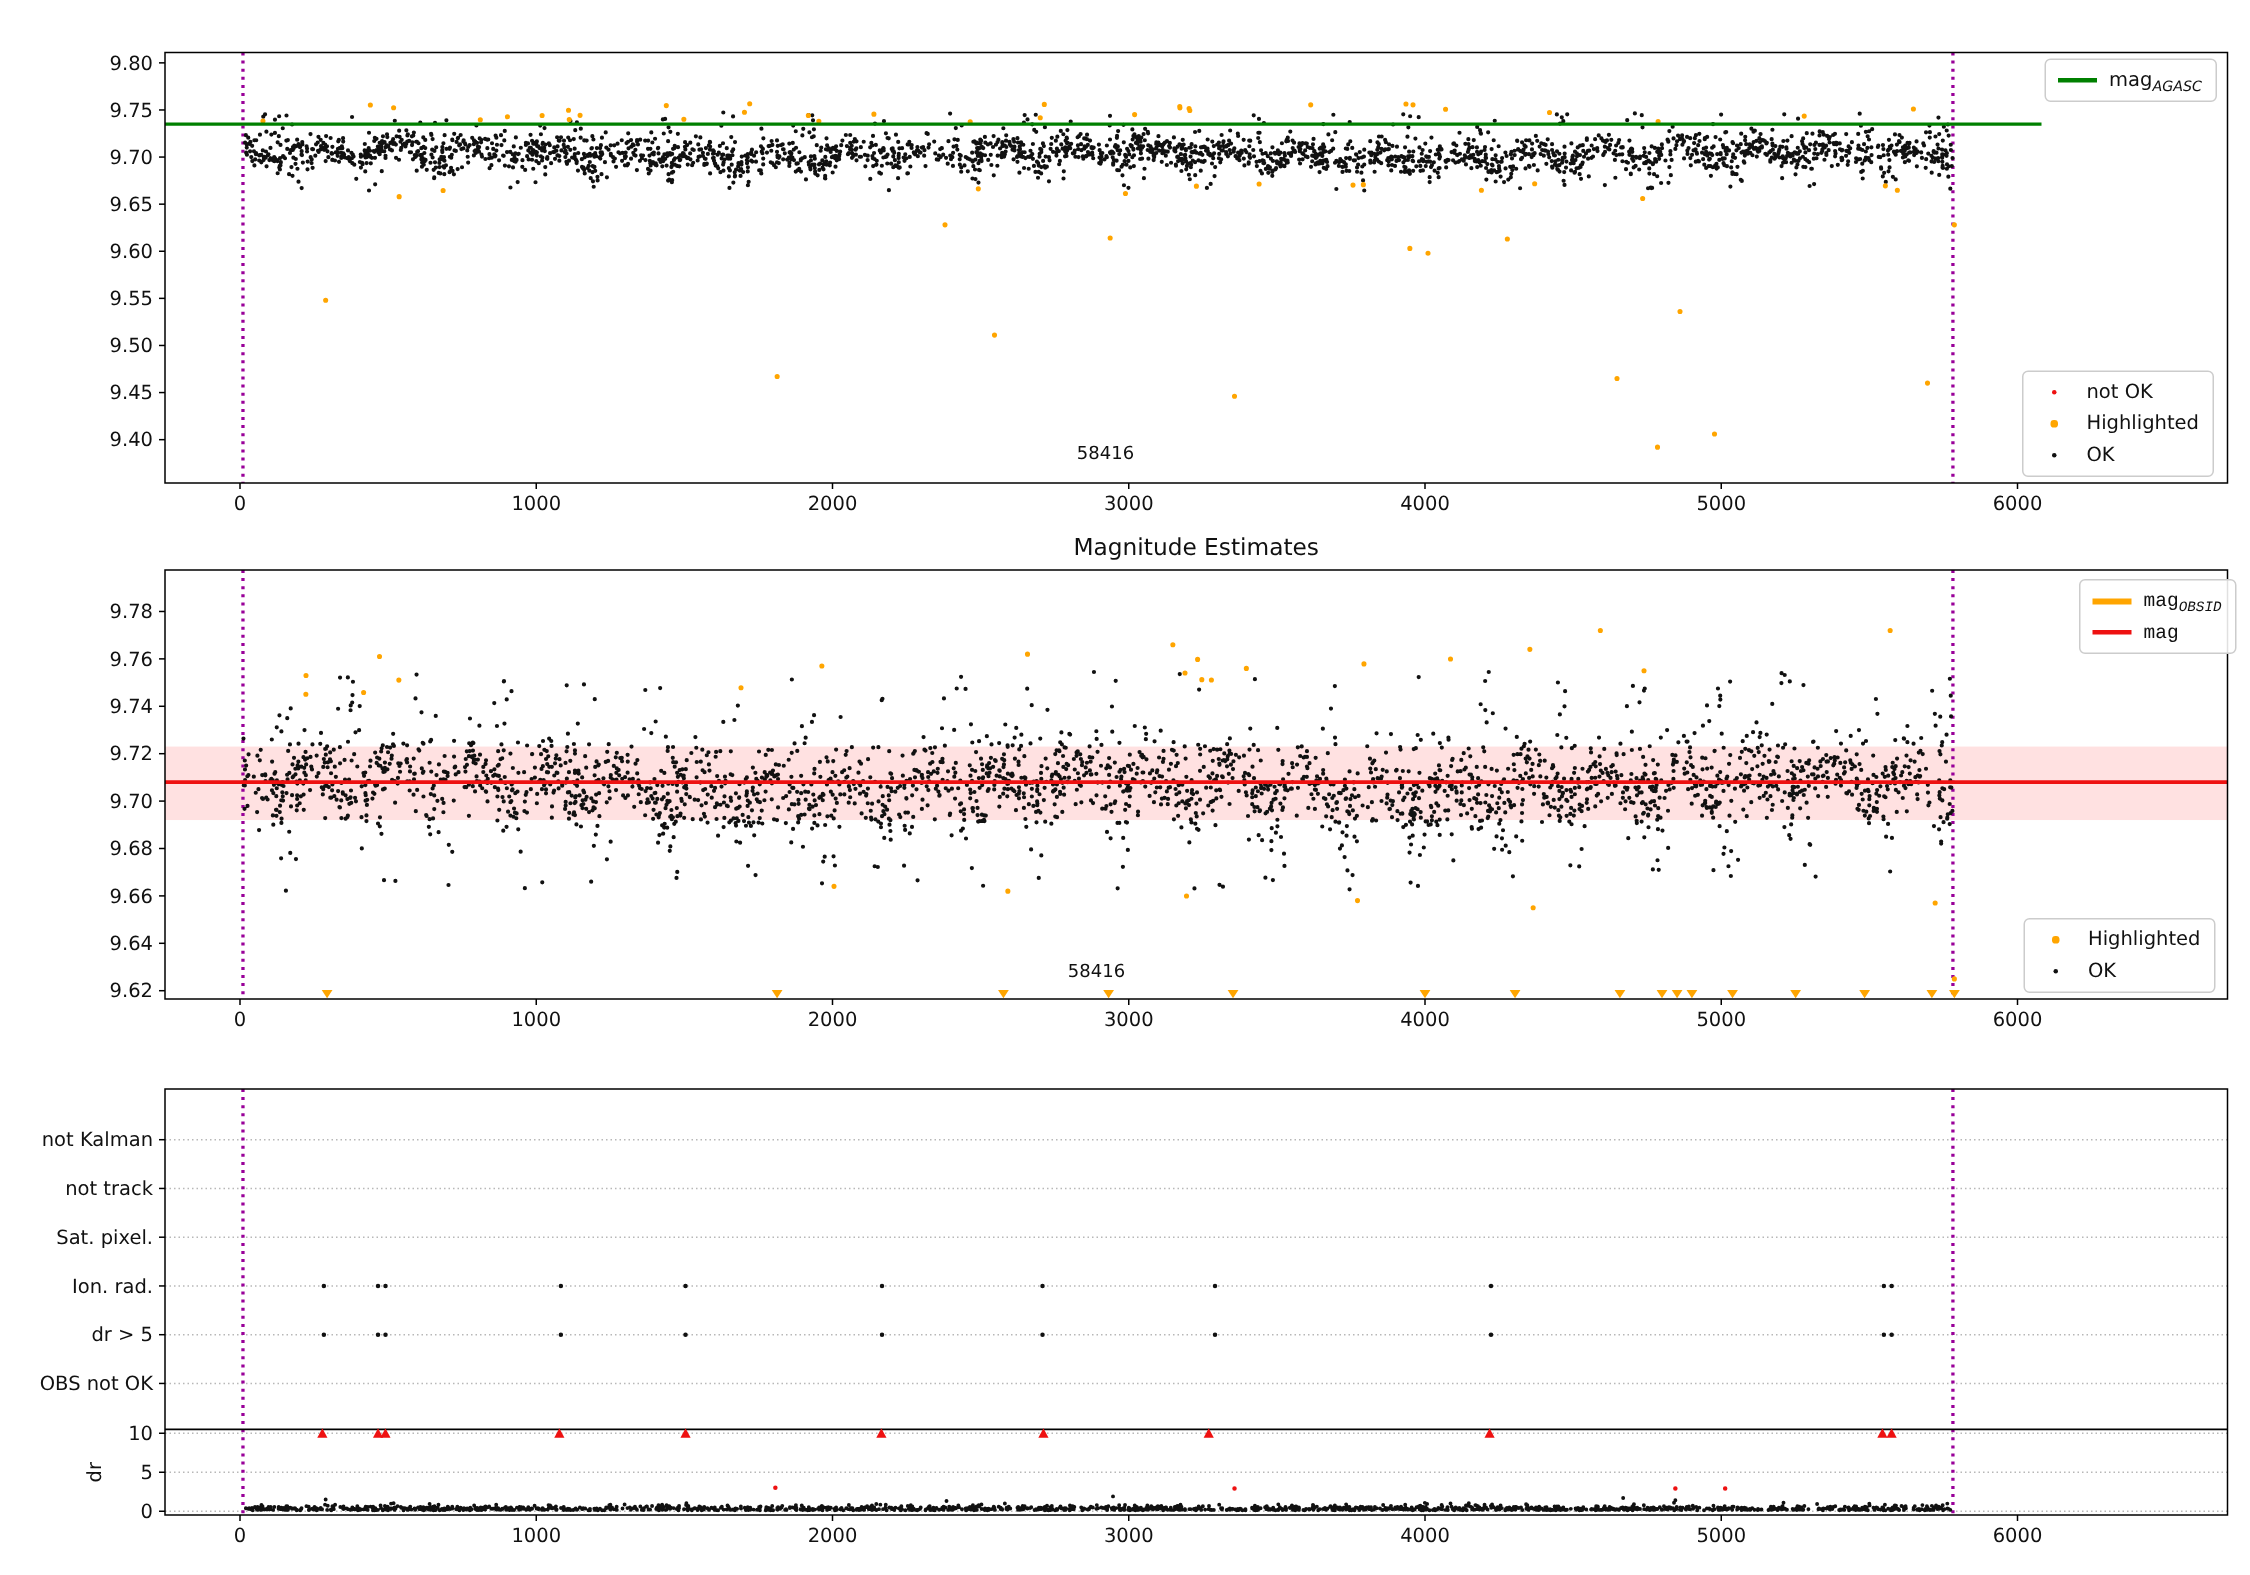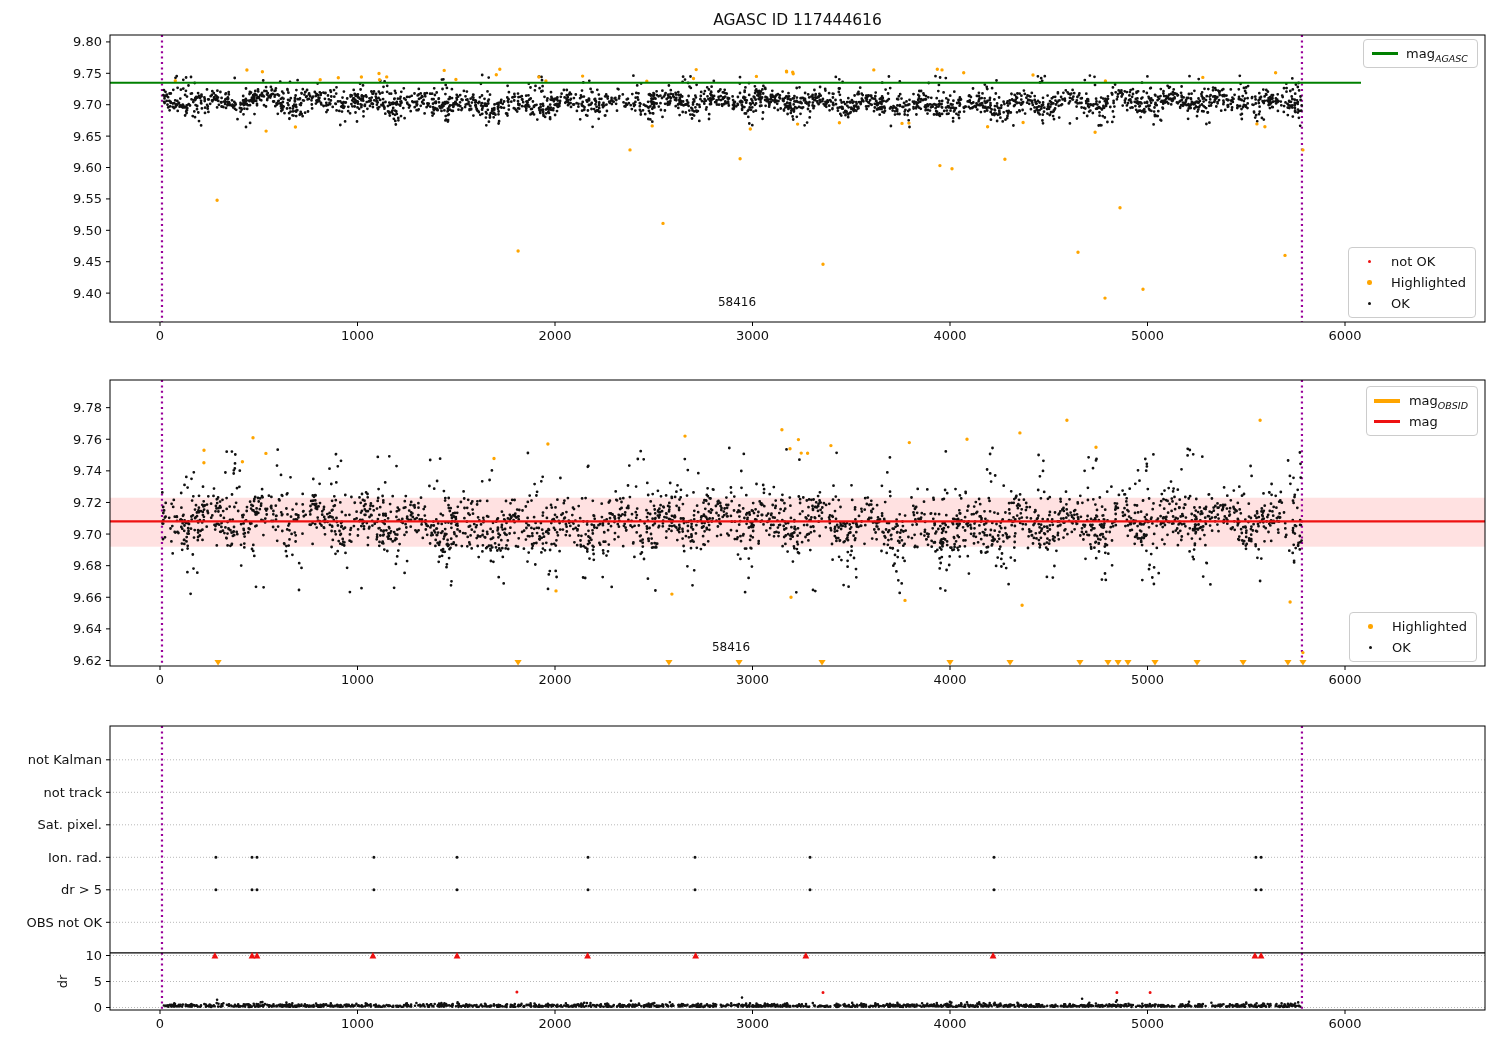--- a/index.html
+++ b/index.html
@@ -13,21 +13,21 @@
   .annot{position:absolute;transform:translateX(-50%);font-size:12px;}
   .a1{left:737px;top:295px;}
   .a2{left:731px;top:640px;}
   .legend{position:absolute;background:rgba(255,255,255,.88);border:1px solid #cccccc;
           border-radius:4px;padding:3px 9px 3px 7px;font-size:13px;line-height:1;}
   .legend .row{display:flex;align-items:center;height:21px;}
   .legend .sw{width:27px;display:flex;justify-content:center;align-items:center;margin-right:8px;flex:none;}
   .legend sub{font-size:9.5px;font-style:italic;line-height:0;}
   .lg1{top:39px;right:22px;}
   .lg2{top:247px;left:1348px;text-align:right;}
-  .lg3{top:386px;right:22px;}
+  .lg3{top:386px;right:9px;font-family:Liberation Mono, monospace;}
   .lg4{top:612px;left:1349px;}
 </style>
 </head>
 <body>
 
 <div class="fig">
   <svg class="canvas" id="chart-svg" width="1500" height="1050">
       <g>
         <line x1="161.975" y1="35" x2="161.975" y2="322" stroke="#990099" stroke-width="2.2" stroke-dasharray="2 3.4"></line>
         <line x1="1301.9450000000002" y1="35" x2="1301.9450000000002" y2="322" stroke="#990099" stroke-width="2.2" stroke-dasharray="2 3.4"></line>
@@ -183,21 +183,21 @@
         <line x1="106" y1="955.5" x2="110" y2="955.5" stroke="#000" stroke-width="1"></line>
         <text x="102" y="960" text-anchor="end">10</text>
         <line x1="106" y1="981.5" x2="110" y2="981.5" stroke="#000" stroke-width="1"></line>
         <text x="102" y="986" text-anchor="end">5</text>
         <line x1="106" y1="1007.5" x2="110" y2="1007.5" stroke="#000" stroke-width="1"></line>
         <text x="102" y="1012" text-anchor="end">0</text>
         <text x="63" y="985.5" text-anchor="middle" transform="rotate(-90 63 981.5)">dr</text>
       </g>
     </svg>
 
-  <div class="title t1">AGASC ID 117444616</div>
+  <div class="title t2">Magnitude Estimates</div>
 
   <div class="annot a1">58416</div>
   <div class="annot a2">58416</div>
 
   <div class="legend lg1">
       <div class="row">
         <span class="sw">
           <span style="display: block; width: 26px; height: 2.6px; background: rgb(0, 128, 0);"></span>
         </span>
         <span>mag<sub>AGASC</sub></span>

